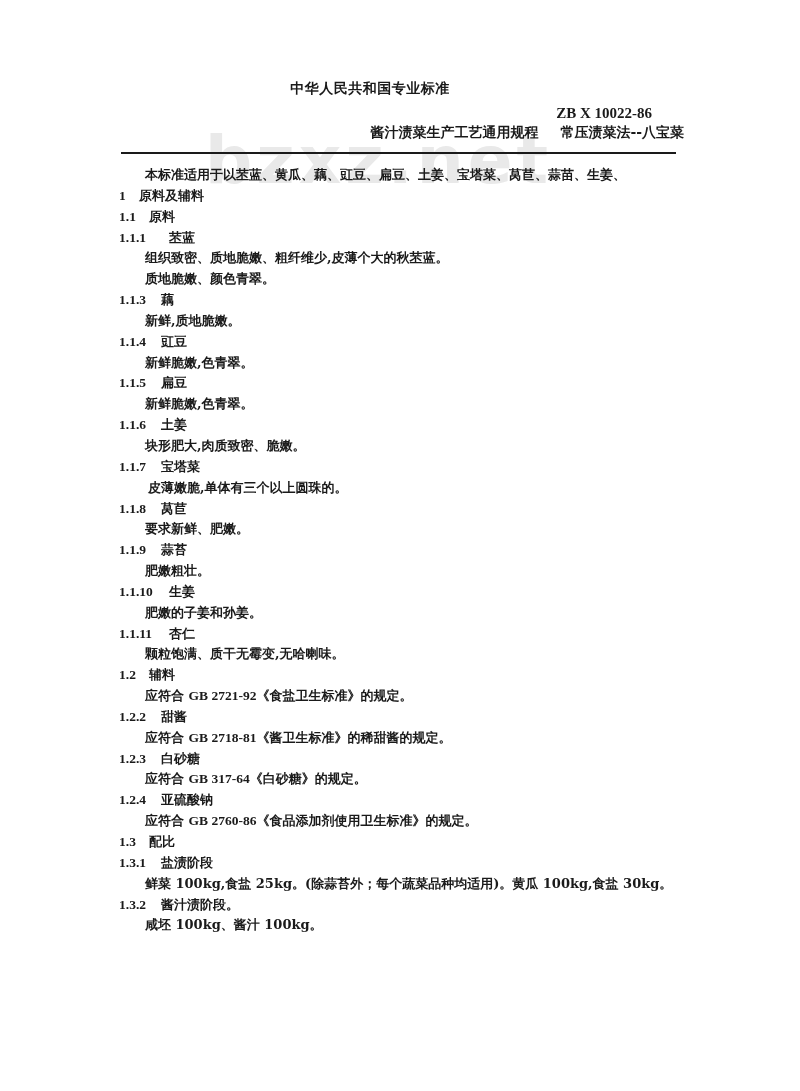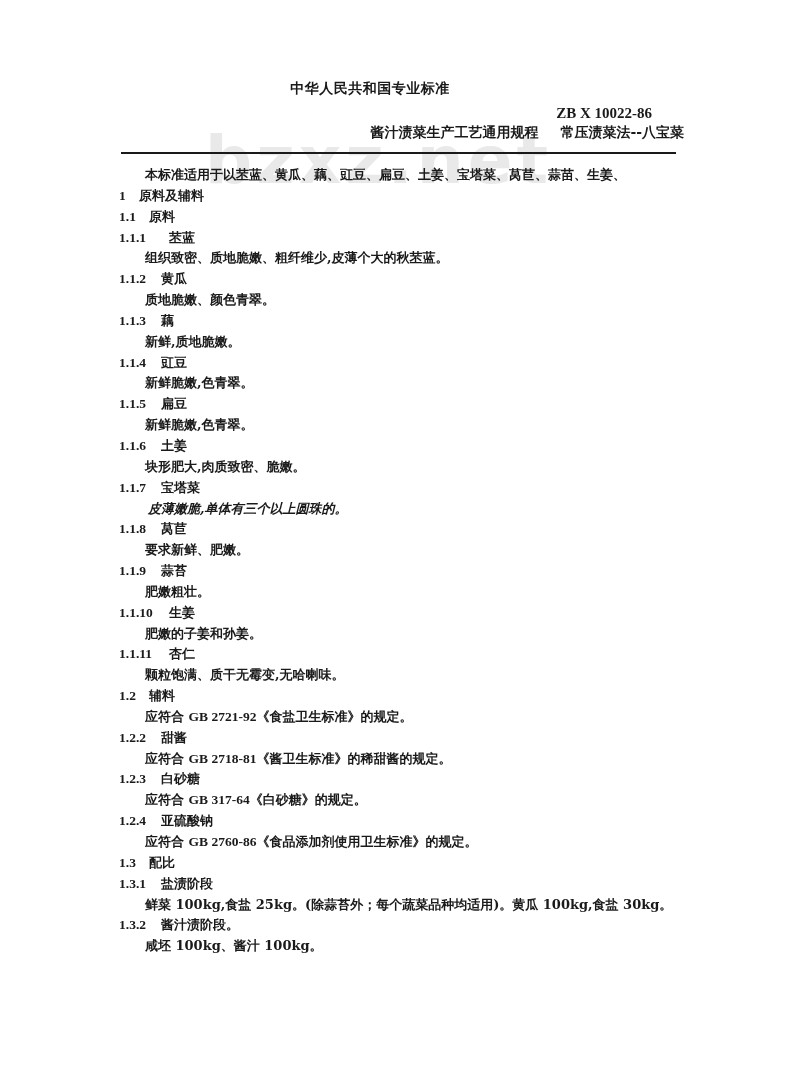--- a/index.html
+++ b/index.html
@@ -32,21 +32,21 @@
   .rule {
     position: absolute; top: 152px; left: 121px; width: 555px; height: 2px;
     background: #1a1a1a;
   }
   .body {
     position: absolute; top: 165px; left: 119px; width: 560px;
     font-size: 13px; font-weight: bold;
   }
   .line { height: 20.85px; line-height: 20.85px; white-space: nowrap; }
   .indent { padding-left: 26px; }
-  .indent2 { padding-left: 29px; font-style: italic; }
+  .indent2 { padding-left: 29px; }
   .num {
     display: inline-block; min-width: 30px;
     font-family: "Liberation Serif", "DejaVu Serif", serif;
     font-size: 13.5px;
   }
   .num.l1 { min-width: 20px; }
   .num.l2 { min-width: 30px; }
   .num.l3 { min-width: 42px; }
   .num.l3w { min-width: 50px; }
   .latin { font-family: "Liberation Serif", "DejaVu Serif", serif; font-size: 13.5px; }
@@ -66,21 +66,20 @@
 
   <div class="body">
     <div class="line indent">本标准适用于以苤蓝、黄瓜、藕、豇豆、扁豆、土姜、宝塔菜、莴苣、蒜苗、生姜、</div>
 
     <div class="line"><span class="num l1">1</span><span>原料及辅料</span></div>
     <div class="line"><span class="num l2">1.1</span><span>原料</span></div>
 
     <div class="line"><span class="num l3w">1.1.1</span><span>苤蓝</span></div>
     <div class="line indent">组织致密、质地脆嫩、粗纤维少,皮薄个大的秋苤蓝。</div>
 
-    <div class="line"><span class="num l3">1.1.2</span><span>黄瓜</span></div>
     <div class="line indent">质地脆嫩、颜色青翠。</div>
 
     <div class="line"><span class="num l3">1.1.3</span><span>藕</span></div>
     <div class="line indent">新鲜,质地脆嫩。</div>
 
     <div class="line"><span class="num l3">1.1.4</span><span>豇豆</span></div>
     <div class="line indent">新鲜脆嫩,色青翠。</div>
 
     <div class="line"><span class="num l3">1.1.5</span><span>扁豆</span></div>
     <div class="line indent">新鲜脆嫩,色青翠。</div>

